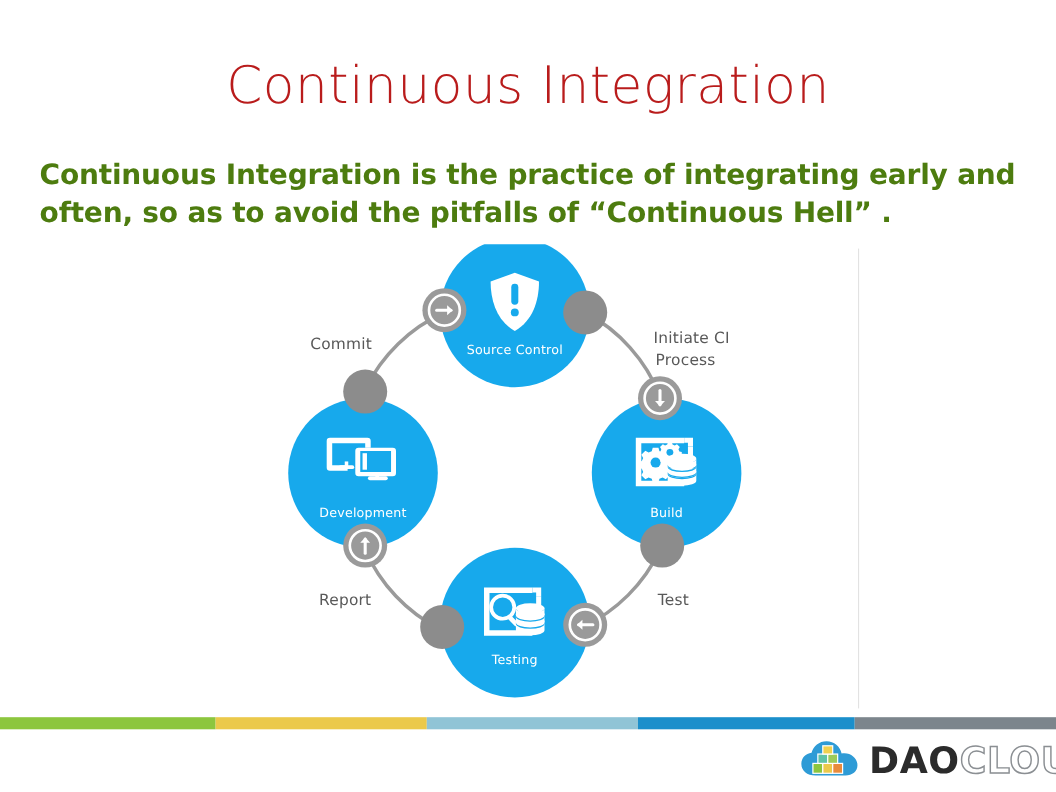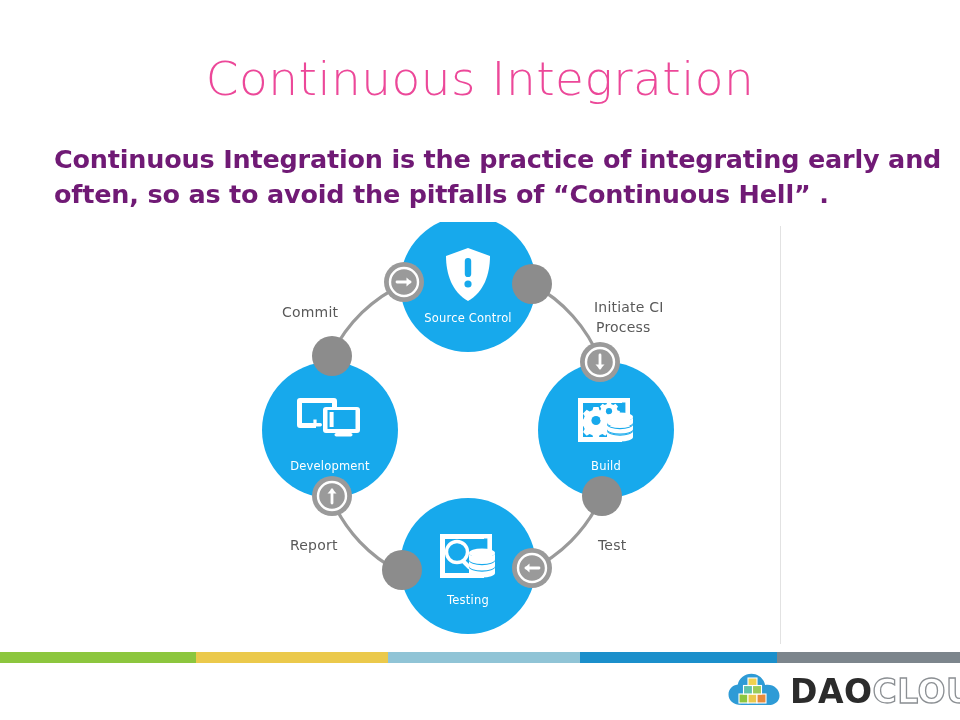--- a/index.html
+++ b/index.html
@@ -25,36 +25,36 @@
   #title {
     position: absolute;
     left: 0;
     top: 52px;
     width: 960px;
     text-align: center;
     font-family: "DejaVu Sans", sans-serif;
     font-weight: 300;
     font-size: 47px;
     letter-spacing: 0.5px;
-    color: #ec4899;
+    color: #b91c1c;
     line-height: 1.15;
     white-space: nowrap;
   }
 
   
   #body-text {
     position: absolute;
-    left: 54px;
+    left: 36px;
     top: 142px;
     width: 900px;
     font-family: "DejaVu Sans", sans-serif;
     font-weight: bold;
     font-size: 25.5px;
     line-height: 1.36;
-    color: #701a75;
+    color: #4d7c0f;
     letter-spacing: -0.2px;
   }
 
   
   #diagram {
     position: absolute;
     left: 240px;
     top: 222px;
     width: 480px;
     height: 420px;

